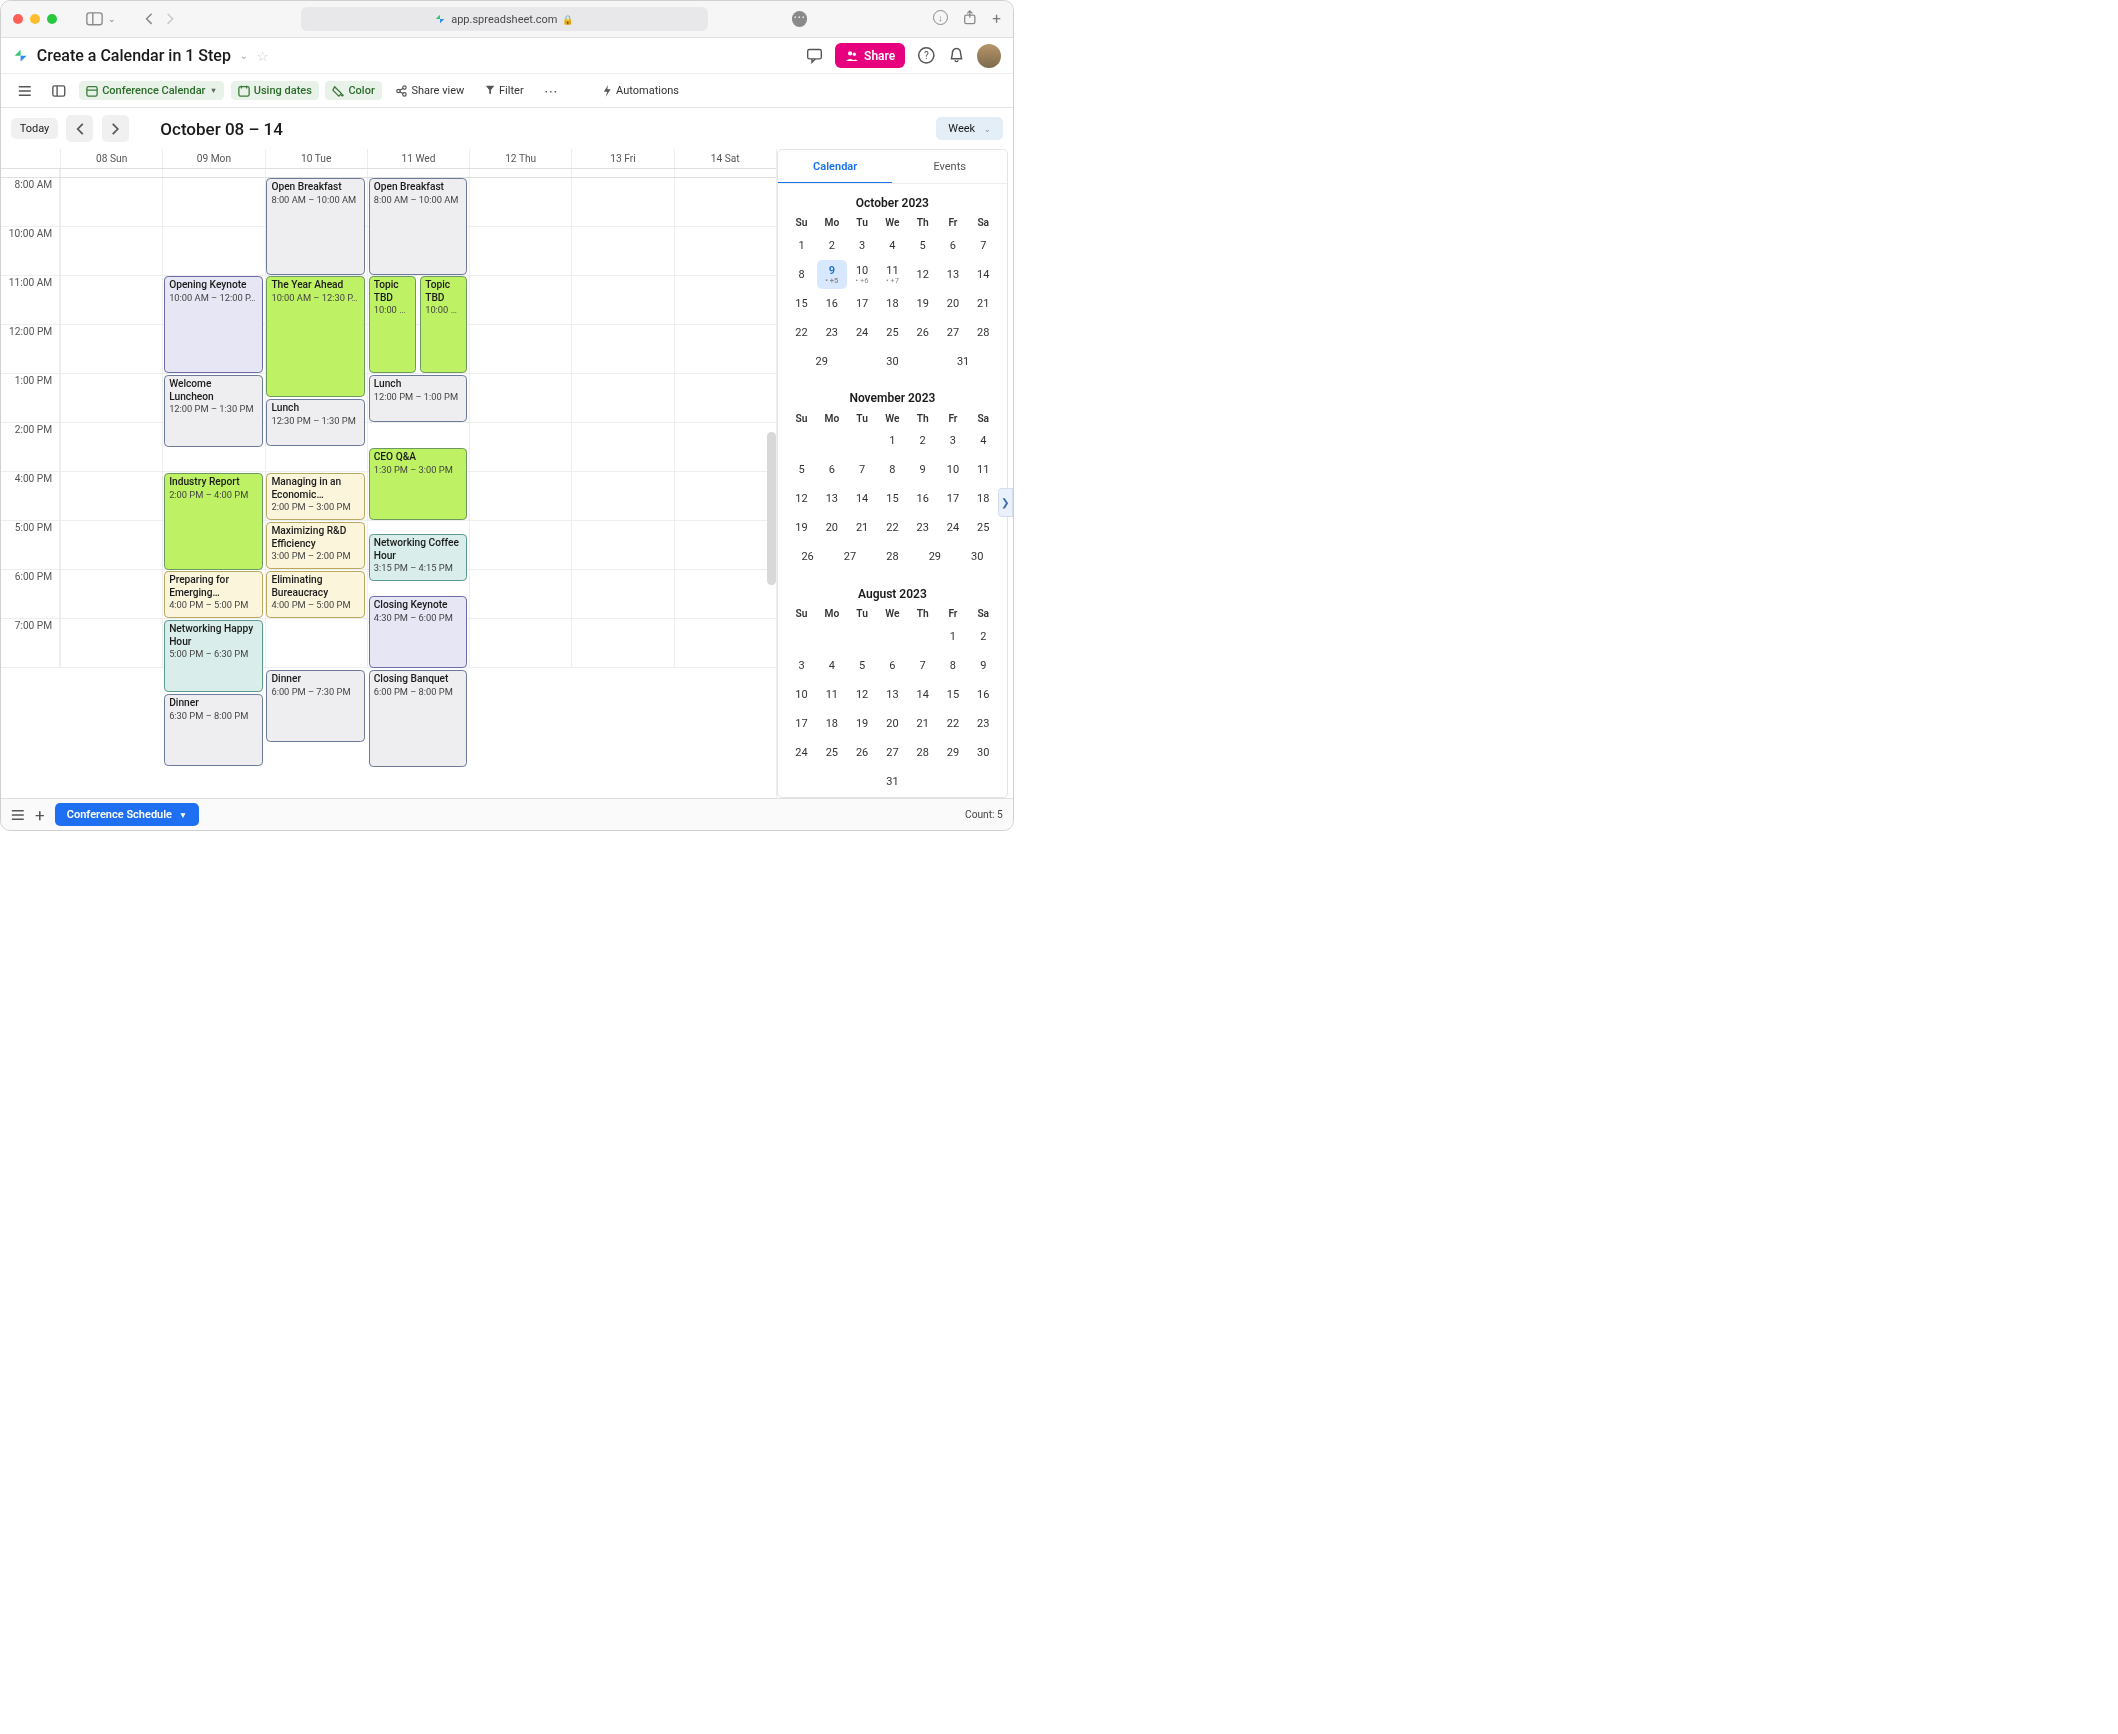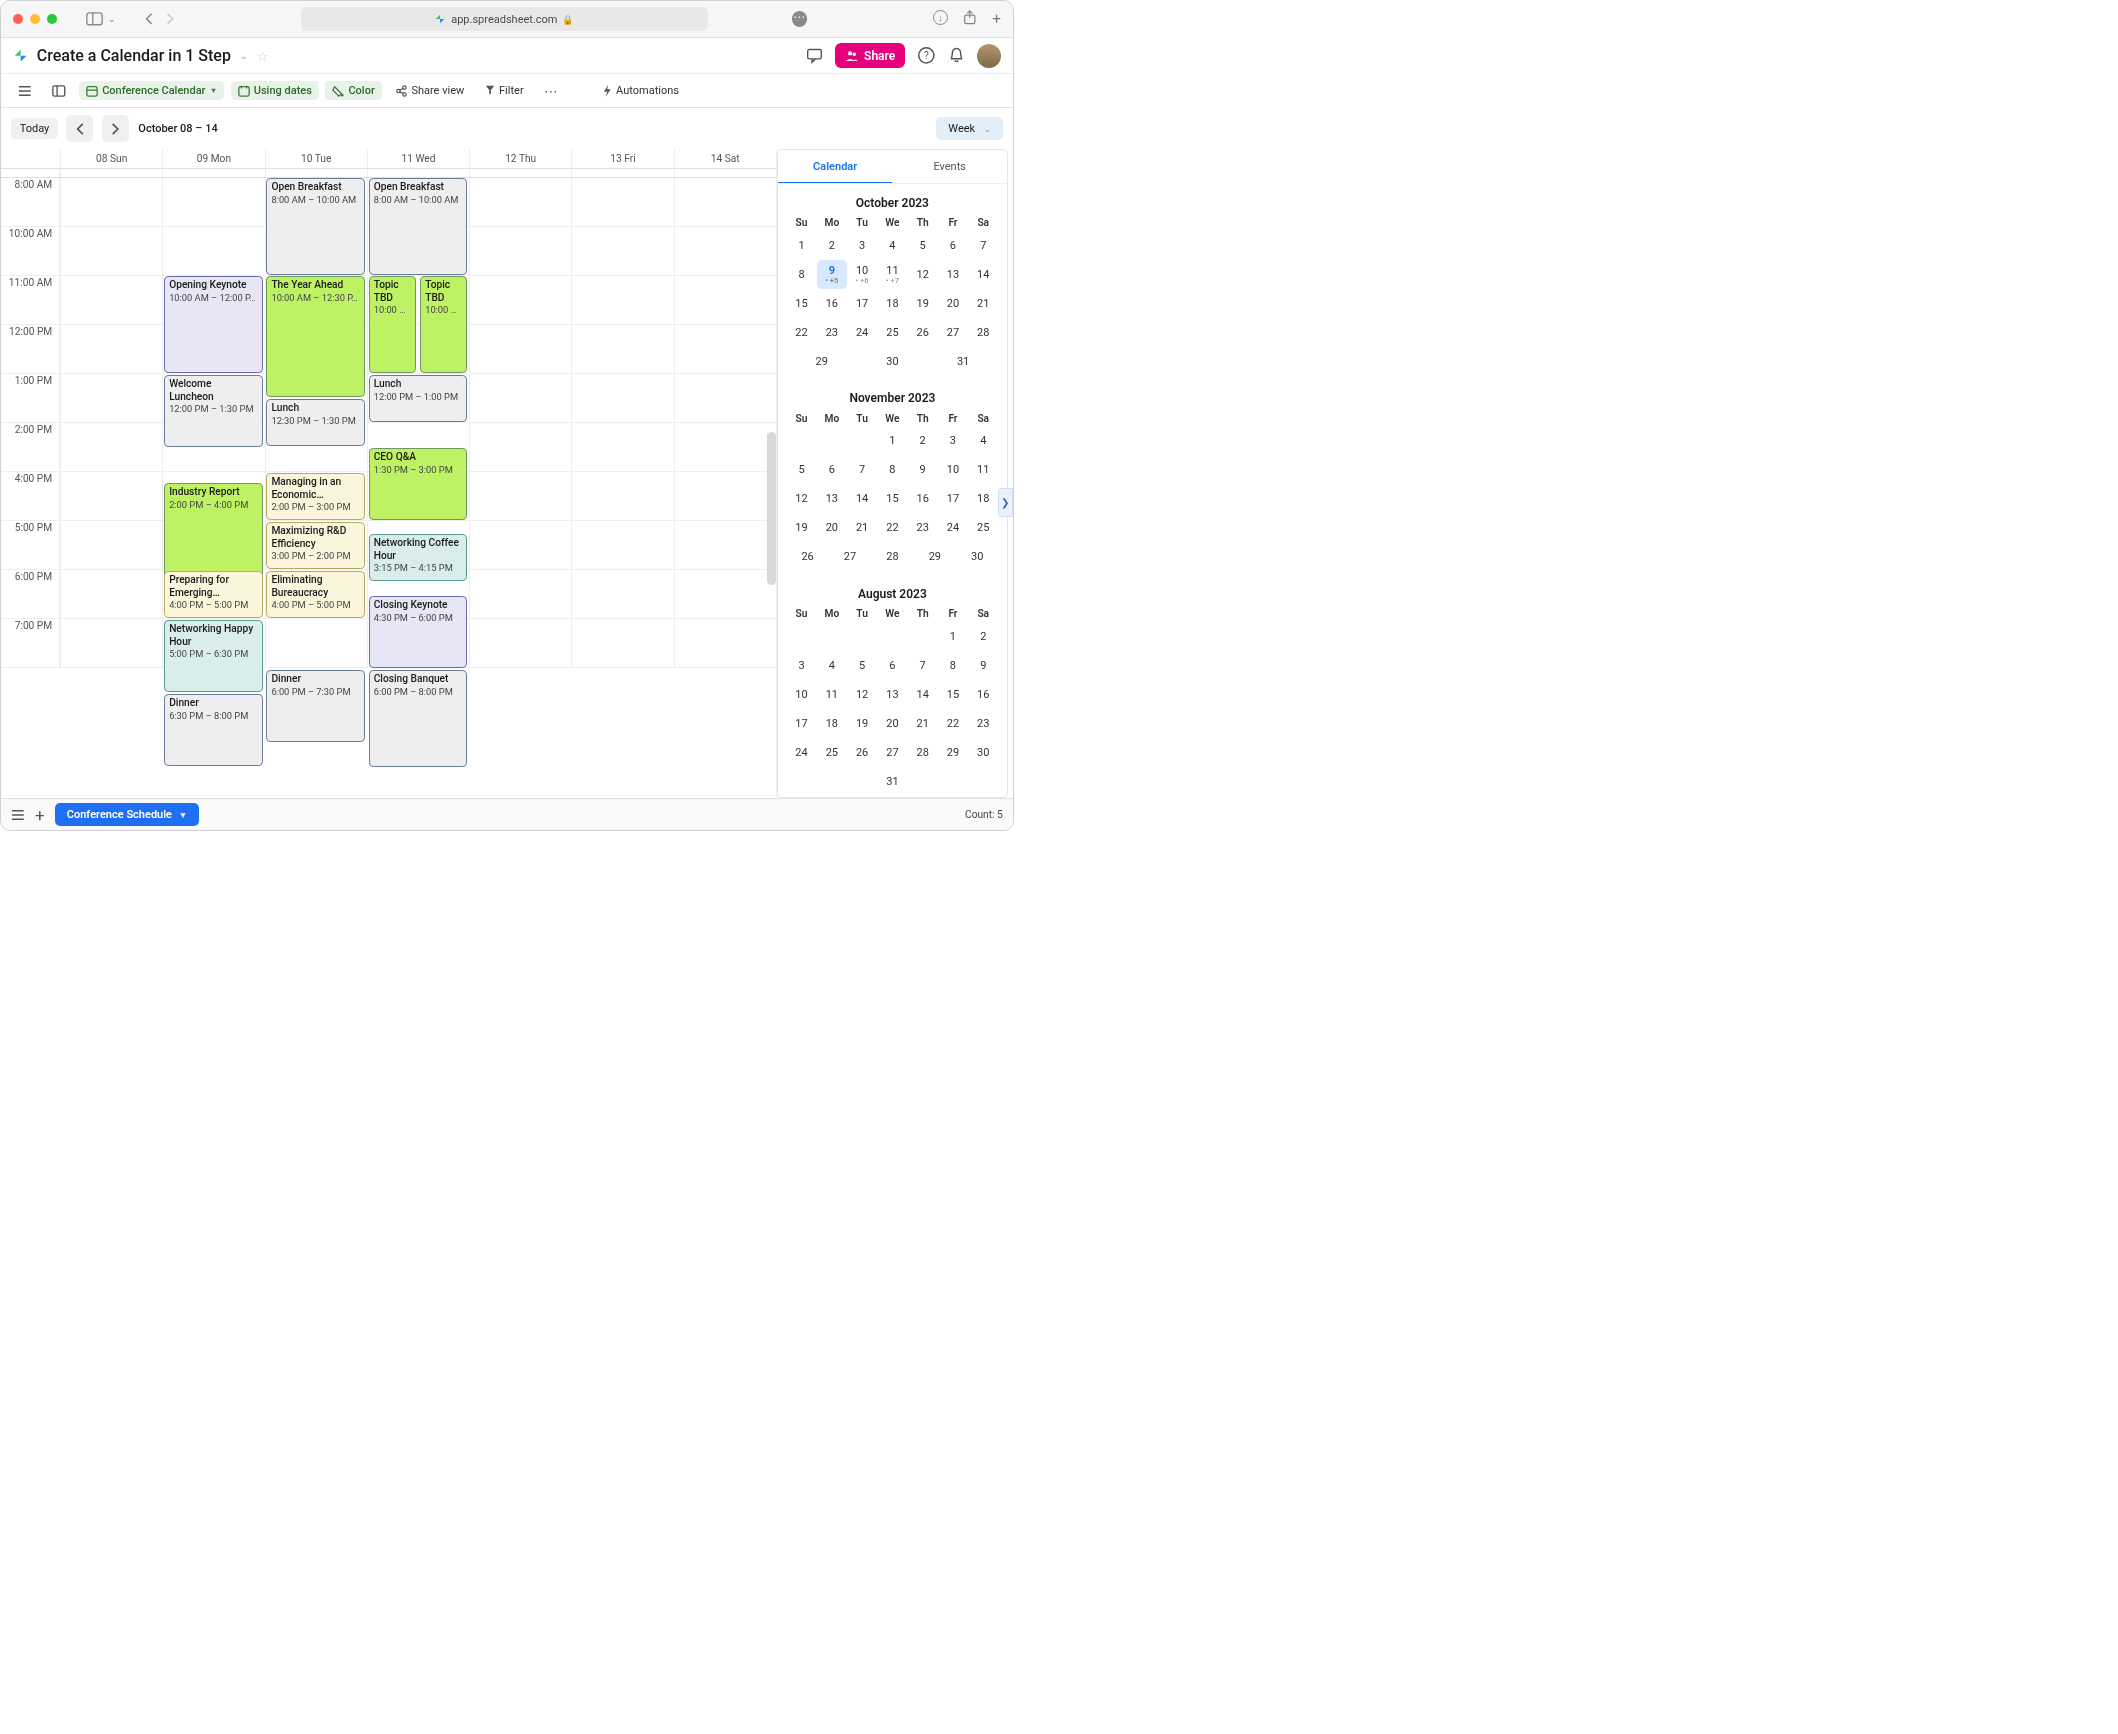--- a/index.html
+++ b/index.html
@@ -25,21 +25,21 @@
   .hicon{color:#555;}
   
   .tbar{height:34px;display:flex;align-items:center;padding:0 10.2px;gap:6.8px;border-bottom:0.8px solid #e4e4e4;font-size:11px;}
   .tbtn{display:flex;align-items:center;gap:4.2px;padding:3.4px 6.8px;border-radius:4.2px;color:#333;}
   .tbtn.pill{background:#e8f2e8;}
   .tbtn .chev{font-size:7.6px;color:#666;}
   
   .datenav{height:41px;display:flex;align-items:center;padding:0 10.2px;gap:8.5px;}
   .today-btn{background:#f0f0f0;border-radius:5.1px;padding:4.2px 8.5px;font-size:11px;}
   .nav-arrow{width:27px;height:27px;background:#f0f0f0;border-radius:5.1px;display:flex;align-items:center;justify-content:center;color:#555;}
-  .range{font-size:11px;font-weight:500;margin-left:1px;}
+  .range{font-size:17px;font-weight:500;margin-left:23px;}
   .week-sel{margin-left:auto;background:#e3eef7;border-radius:5.1px;padding:5.1px 12px;display:flex;align-items:center;gap:8.5px;font-size:11px;}
   
   .main{display:flex;height:calc(100% - 37px - 36px - 34px - 41px - 32px);position:relative;}
   .calwrap{flex:1;overflow:hidden;position:relative;border-right:0.8px solid #eee;}
   .dayhead{display:flex;border-bottom:0.8px solid #e0e0e0;height:20.3px;}
   .timecol-h{width:59px;}
   .daycell-h{flex:1;text-align:center;font-size:10.2px;color:#555;line-height:20.3px;border-left:0.8px solid #eee;}
   .grid{position:relative;height:607px;overflow:hidden;}
   .allday{height:8.5px;border-bottom:0.8px solid #e0e0e0;display:flex;}
   .allday .timecol-h{border-right:0.8px solid #eee;}
@@ -400,21 +400,21 @@
           <div class="evcol" style="left: 0%;"></div>
           <div class="evcol" style="left: 14.2857%;">
             <div class="ev purple" style="top: 98px; height: 97px;">
               <div class="t">Opening Keynote</div>
               <div class="tm">10:00 AM – 12:00 P…</div>
             </div>
             <div class="ev gray" style="top: 197px; height: 72px;">
               <div class="t">Welcome Luncheon</div>
               <div class="tm">12:00 PM – 1:30 PM</div>
             </div>
-            <div class="ev green" style="top: 295px; height: 97px; margin-top: 10px;">
+            <div class="ev green" style="top: 295px; height: 97px;">
               <div class="t">Industry Report</div>
               <div class="tm">2:00 PM – 4:00 PM</div>
             </div>
             <div class="ev yellow" style="top: 393px; height: 47px;">
               <div class="t">Preparing for Emerging…</div>
               <div class="tm">4:00 PM – 5:00 PM</div>
             </div>
             <div class="ev teal" style="top: 442px; height: 72px;">
               <div class="t">Networking Happy Hour</div>
               <div class="tm">5:00 PM – 6:30 PM</div>

